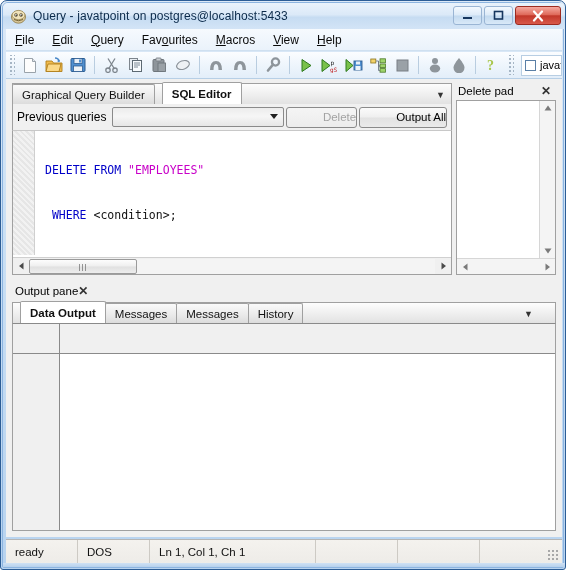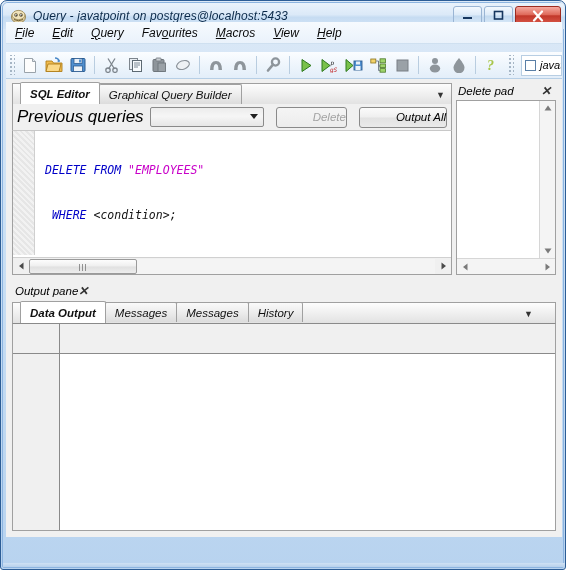--- a/index.html
+++ b/index.html
@@ -15,21 +15,20 @@
 
   
   #window {
     position: absolute;
     left: 0; top: 0;
     width: 566px; height: 570px;
     background: linear-gradient(to bottom, #dce9f7 0%, #cbe0f4 40%, #b8d3ef 100%);
     border: 1px solid #2c5d96;
     border-radius: 7px 7px 3px 3px;
     padding: 0;
-    font-style: italic;
   }
   #window-inner-edge {
     position: absolute;
     left: 1px; top: 1px; right: 1px; bottom: 1px;
     border: 1px solid #8cb4e0;
     border-radius: 6px 6px 2px 2px;
     pointer-events: none;
   }
 
   
@@ -69,21 +68,21 @@
     width: 46px;
     background: linear-gradient(to bottom, #f5a9a0 0%, #df6a5b 45%, #c2372a 52%, #d8584a 100%);
     border-color: #9c2a20;
     color: #fff;
     font-weight: bold;
   }
 
   
   #menubar {
     position: absolute;
-    left: 5px; top: 21px;
+    left: 5px; top: 28px;
     width: 556px; height: 22px;
     background: linear-gradient(to bottom, #f6fafe 0%, #eaf2fb 100%);
     display: flex; align-items: center;
     border-bottom: 1px solid #cfe0f0;
   }
   .menu-item {
     padding: 3px 9px;
     font-size: 12px;
     color: #0a0a0a;
     white-space: nowrap;
@@ -196,40 +195,40 @@
   #prevqueries-row {
     position: absolute;
     left: 0; top: 22px;
     width: 440px; height: 26px;
     background: #f0f0f0;
     border-left: 1px solid #a0a0a0;
     border-right: 1px solid #a0a0a0;
     display: flex; align-items: center;
     padding: 0 4px;
   }
-  #prevqueries-label { font-size: 17px; margin-right: 6px; white-space: nowrap; }
+  #prevqueries-label { font-size: 12px; margin-right: 6px; white-space: nowrap; }
   #prevqueries-combo {
     flex: 1;
     height: 20px;
     border: 1px solid #8a8a8a;
     background: linear-gradient(to bottom, #ececec 0%, #f6f6f6 45%, #e6e6e6 100%);
     position: relative;
     border-radius: 2px;
   }
   #prevqueries-combo .arrow {
     position: absolute; right: 5px; top: 6px;
     width: 0; height: 0;
     border-left: 4px solid transparent;
     border-right: 4px solid transparent;
     border-top: 5px solid #202020;
   }
   .sqbtn {
     height: 21px;
     min-width: 62px;
-    margin-left: 12px;
+    margin-left: 2px;
     border: 1px solid #8a8a8a;
     border-radius: 3px;
     background: linear-gradient(to bottom, #fbfbfb 0%, #efefef 48%, #e2e2e2 52%, #eaeaea 100%);
     display: flex; align-items: center; justify-content: center;
     font-size: 11.5px;
     padding-left: 36px;
   }
   .sqbtn.disabled { color: #a3a3a3; background: linear-gradient(to bottom,#f5f5f5,#ececec); }
 
   #editor {
@@ -330,21 +329,21 @@
     height: 19px;
     display: flex; align-items: center; justify-content: flex-start;
     padding: 0 5px 0 3px;
     font-size: 11.5px;
     background: #f0f0f0;
   }
   #output-close { font-size: 12px; font-weight: bold; color: #333; line-height: 1; }
   #output-tabrow {
     position: absolute; left: 0; top: 20px;
     width: 528px; height: 22px;
-    display: flex; align-items: center;
+    display: flex; align-items: flex-end;
   }
   .tabstrip-bg2 {
     position: absolute; left: 0; bottom: 0;
     width: 544px; height: 21px;
     background: linear-gradient(to bottom, #fdfdfd 0%, #ededed 60%, #e2e2e2 100%);
     border: 1px solid #a0a0a0;
     border-bottom: none;
   }
   #grid {
     position: absolute;
@@ -600,25 +599,25 @@
       <span>javatpoint</span>
     </div>
   </div>
 
   <div id="client">
 
     <div id="sqlpanel">
 
       <div id="tabrow">
         <div class="tabstrip-bg"></div>
+        <div class="tab">
+          <span>Graphical Query Builder</span>
+        </div>
         <div class="tab active" style="margin-left:8px">
           <span>SQL Editor</span>
-        </div>
-        <div class="tab">
-          <span>Graphical Query Builder</span>
         </div>
         <span class="tab-chevron">▼</span>
       </div>
 
       <div id="prevqueries-row">
         <span id="prevqueries-label">Previous queries</span>
         <div id="prevqueries-combo">
           <span class="arrow"></span>
         </div>
         <div class="sqbtn disabled">
@@ -712,15 +711,36 @@
       </div>
 
       <div id="grid">
         <div id="grid-corner"></div>
         <div id="grid-headerrow"></div>
         <div id="grid-rowheaders"></div>
       </div>
     </div>
   </div>
 
+  <div id="statusbar">
+    <div class="status-cell" style="width:72px">
+      <span>ready</span>
+    </div>
+    <div class="status-cell" style="width:72px">
+      <span>DOS</span>
+    </div>
+    <div class="status-cell" style="width:166px">
+      <span>Ln 1, Col 1, Ch 1</span>
+    </div>
+    <div class="status-cell" style="width:82px">
+      <span></span>
+    </div>
+    <div class="status-cell" style="width:82px">
+      <span></span>
+    </div>
+    <div class="status-cell" style="width:82px;border-right:none">
+      <span></span>
+    </div>
+    <div id="resize-grip"></div>
+  </div>
 
   <div id="bottom-edge"></div>
 </div>
 
 </body></html>

